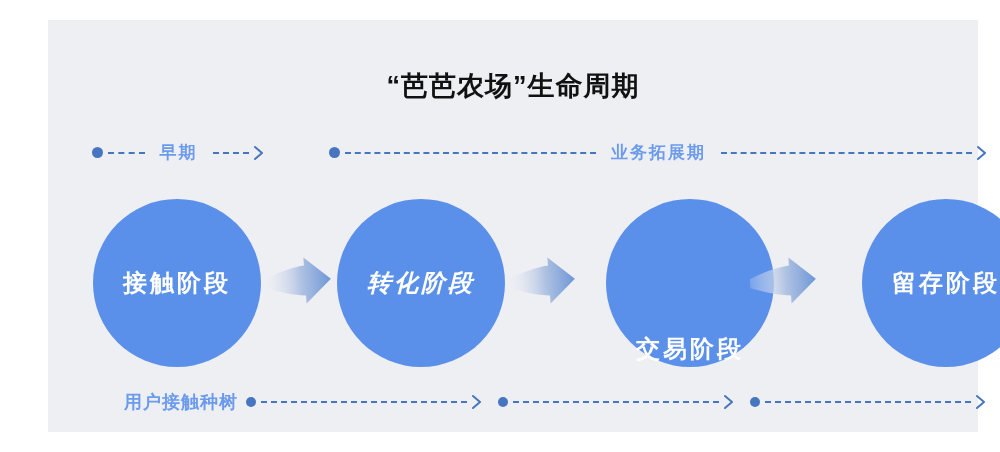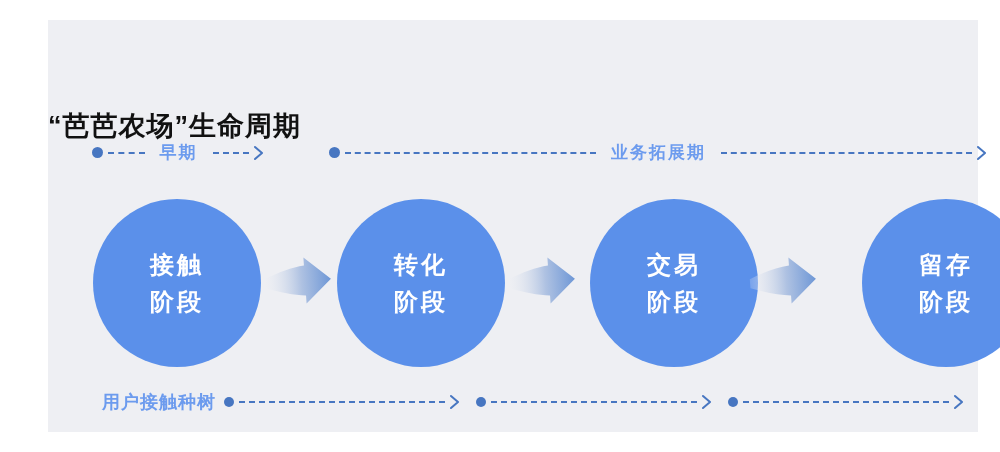--- a/index.html
+++ b/index.html
@@ -13,25 +13,25 @@
   }
   .panel {
     position:absolute;
     left:48px; top:20px;
     width:930px; height:412px;
     background:#EEEFF3;
   }
   .title {
     position:absolute;
     left:0; top:48px; width:100%;
+    text-align:center;
     font-size:27px;
     font-weight:bold;
     color:#111111;
     letter-spacing:1px;
-    margin-top:40px;
   }
   
   .timeline {
     position:absolute;
     display:flex;
     align-items:center;
   }
   .timeline-early { left:44px; top:121px; width:172px; }
   .timeline-expansion { left:281px; top:121px; width:658px; }
   .dot {
@@ -58,46 +58,46 @@
   .chev { flex:none; display:block; }
   
   .stage {
     position:absolute;
     top:179px;
     width:168px; height:168px;
     border-radius:50%;
     background:#5B90EA;
     color:#ffffff;
     display:flex;
-    flex-direction:column;
+    flex-direction:row;
     align-items:center;
     justify-content:center;
     font-size:24px;
     font-weight:bold;
     line-height:1.55;
     letter-spacing:3px;
     text-align:center;
   }
   .stage-1 { left:45px; }
-  .stage-2 { left:289px; }
-  .stage-3 { left:542px; }
+  .stage-2 { left:289px;font-style:italic; }
+  .stage-3 { left:558px;align-items:flex-end; }
   .stage-4 { left:814px; }
   
   .flow-arrow {
     position:absolute;
     top:235px;
     transform:rotate(-4deg);
   }
   .flow-arrow-1 { left:215px; }
   .flow-arrow-2 { left:459px; }
   .flow-arrow-3 { left:700px; }
   
   .actions {
     position:absolute;
-    left:54px; top:370px;
+    left:76px; top:370px;
     width:870px;
     display:flex;
     align-items:center;
   }
   .action-label {
     flex:none;
     color:#6C9BEE;
     font-size:18px;
     font-weight:bold;
     letter-spacing:1px;

